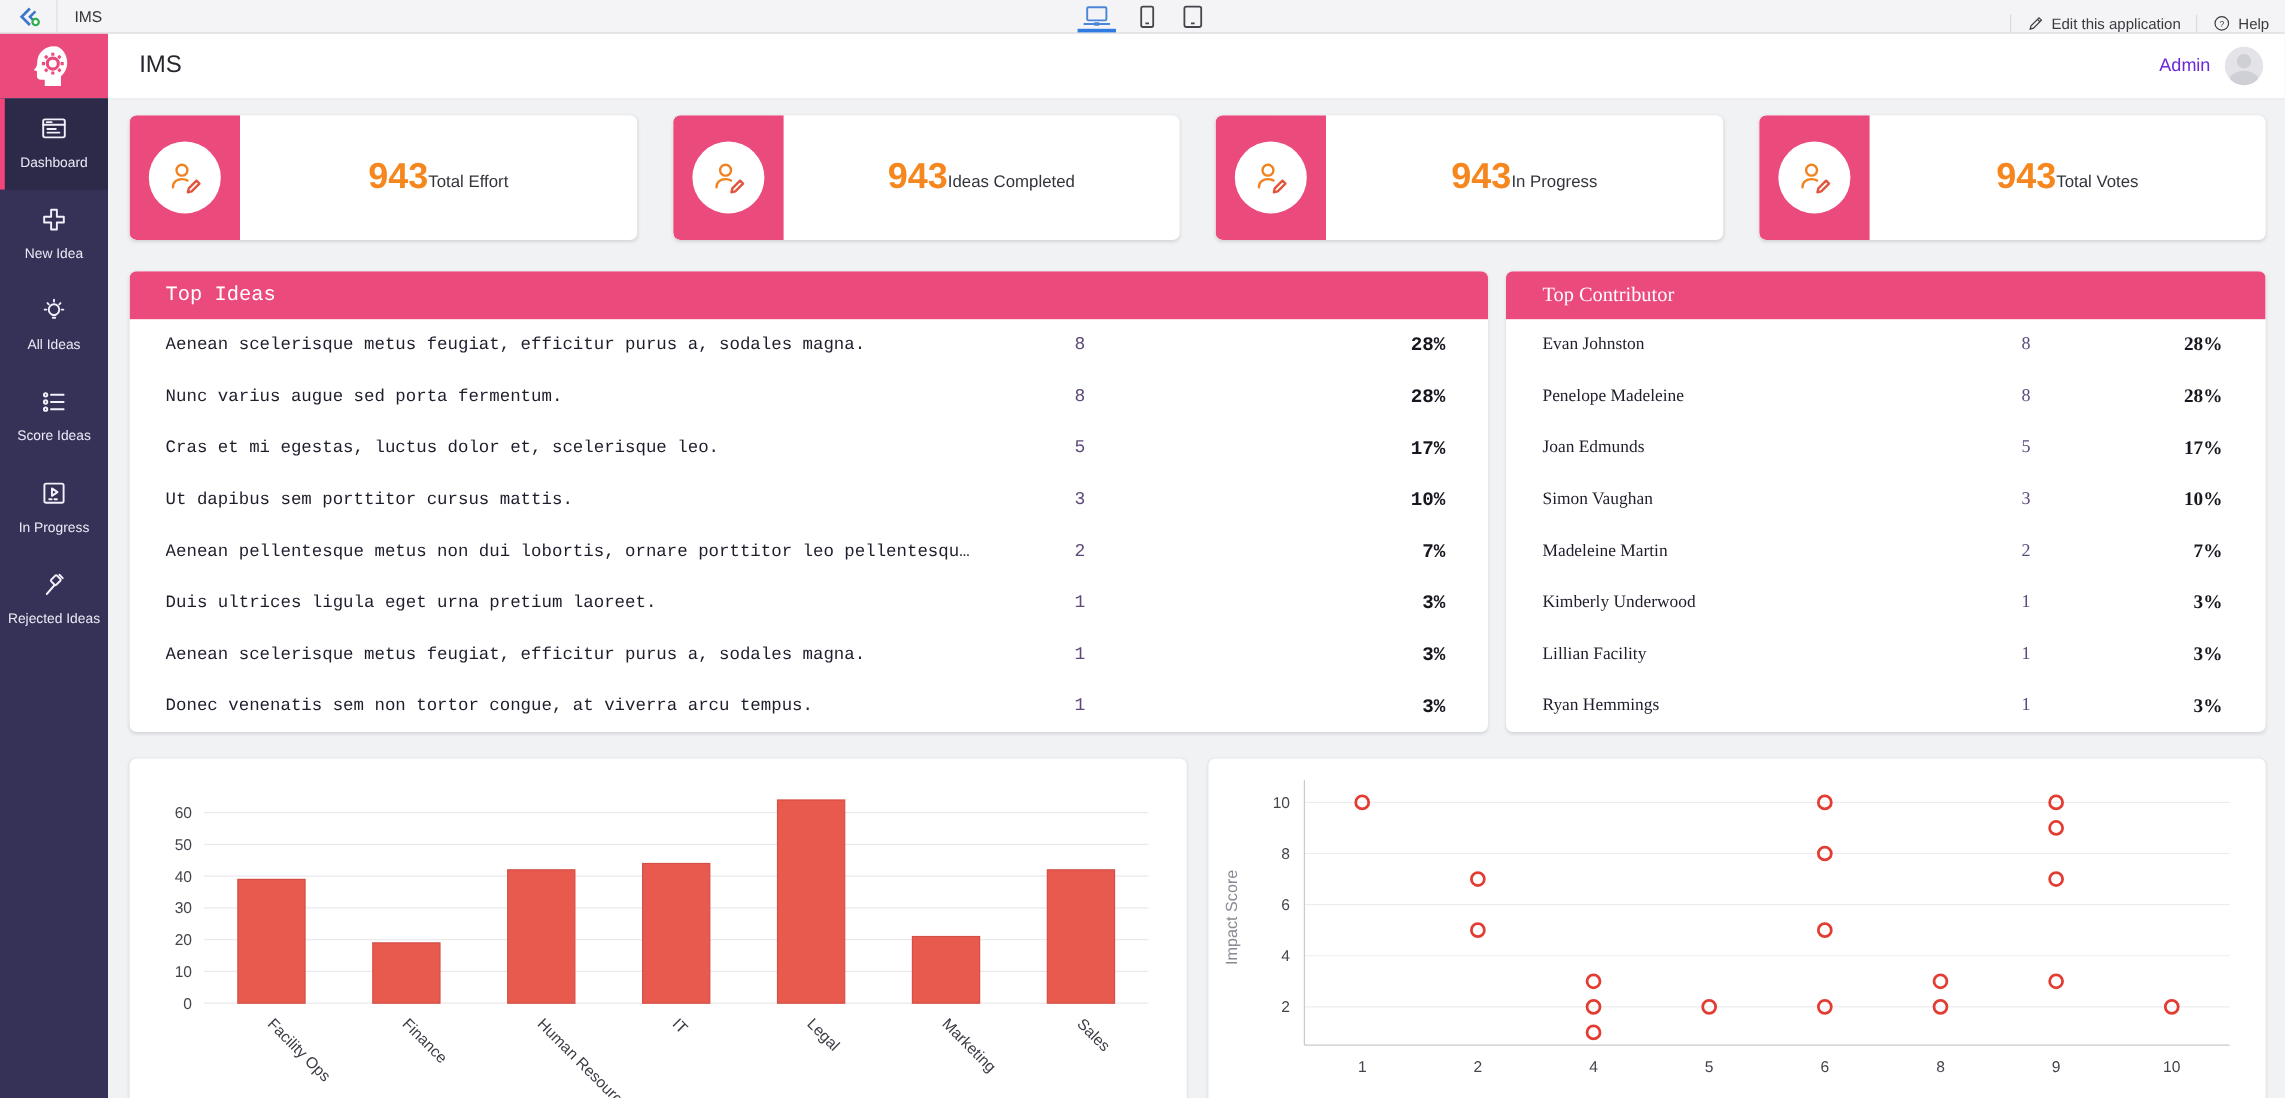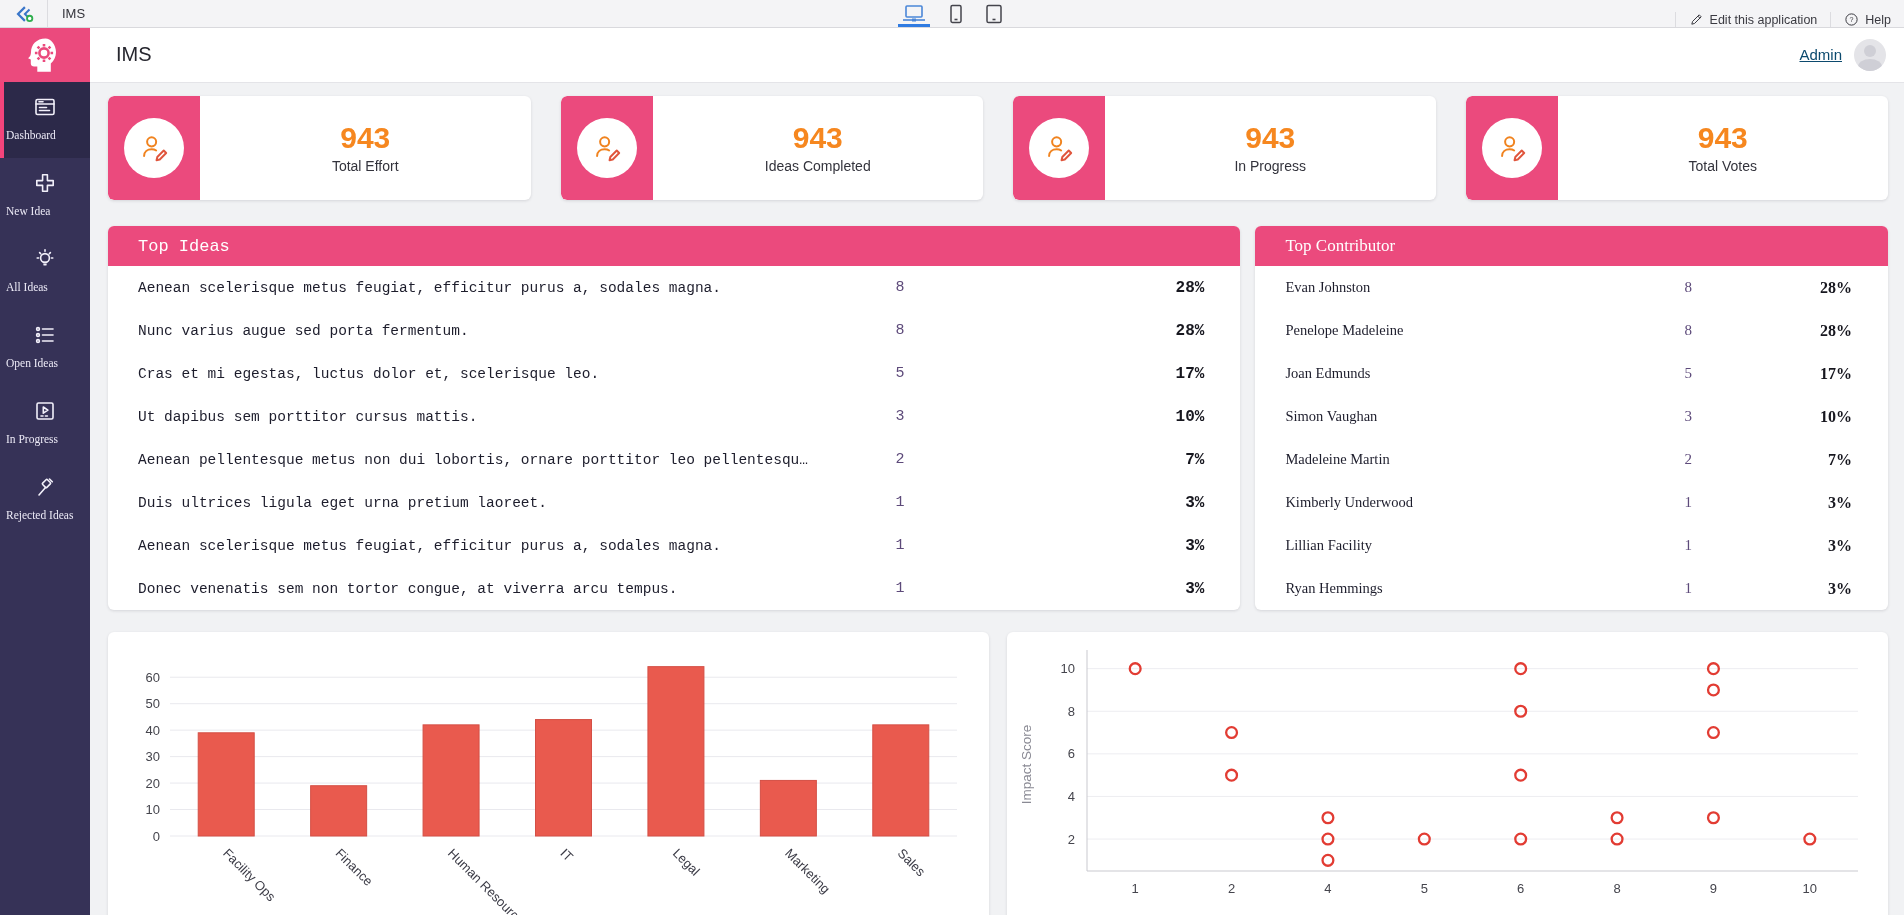--- a/index.html
+++ b/index.html
@@ -22,41 +22,41 @@
   .device.active::after{content:"";position:absolute;left:-3px;right:-3px;bottom:0;height:3px;background:#2f7be2;}
   .topbar-right{position:absolute;right:0;top:0;height:27px;display:flex;align-items:flex-end;}
   .tb-btn{display:flex;align-items:center;gap:6px;padding:0 13px;font-size:12.5px;color:#3a3a41;
     border-left:1px solid #dcdce0;cursor:pointer;white-space:nowrap;}
   
   .appheader{position:absolute;top:27px;left:0;right:0;height:55px;background:#fff;
     border-bottom:1px solid #e4e4e8;display:flex;align-items:center;z-index:20;}
   .brand{width:90px;height:55px;background:#eb4a7d;display:flex;align-items:center;justify-content:center;flex:0 0 90px;}
   .app-title{font-size:20px;color:#26262e;margin-left:26px;flex:1;}
   .header-right{display:flex;align-items:center;gap:12px;padding-right:18px;}
-  .admin-name{font-size:15px;color:#0c4a6e;text-decoration:underline;}
+  .admin-name{font-size:15px;color:#6d28d9;}
   .avatar{width:32px;height:32px;border-radius:50%;background:#e4e4e8;position:relative;overflow:hidden;cursor:pointer;}
   .avatar::before{content:"";position:absolute;left:10px;top:6px;width:12px;height:12px;border-radius:50%;background:#cfcfd6;}
   .avatar::after{content:"";position:absolute;left:4px;top:20px;width:24px;height:16px;border-radius:50%;background:#cfcfd6;}
   
   .sidebar{position:absolute;top:82px;left:0;bottom:0;width:90px;background:#363257;z-index:20;}
   .nav-item{height:76px;display:flex;flex-direction:column;align-items:center;justify-content:flex-start;
     padding-top:13px;box-sizing:border-box;cursor:pointer;position:relative;}
   .nav-item.active{background:#2c2949;}
   .nav-item.active::before{content:"";position:absolute;left:0;top:0;bottom:0;width:4px;background:#f3447b;}
-  .nav-label{font-size:11.5px;color:#eceaf6;margin-top:6px;line-height:1.15;width:78px;font-family:Liberation Serif, serif;}
+  .nav-label{font-size:11.5px;color:#eceaf6;margin-top:6px;text-align:center;line-height:1.15;width:78px;}
   
   .main{position:absolute;top:82px;left:90px;right:0;bottom:0;padding:14px 16px 0 18px;box-sizing:border-box;}
   .card{background:#fff;border-radius:6px;box-shadow:0 1px 3px rgba(40,40,60,.14);}
   
   .stats-row{display:flex;gap:30px;height:104px;}
   .stat-card{flex:1;display:flex;overflow:hidden;}
   .stat-ico{flex:0 0 92px;background:#eb4a7d;display:flex;align-items:center;justify-content:center;
     border-top-left-radius:6px;border-bottom-left-radius:6px;}
   .stat-circle{width:60px;height:60px;border-radius:50%;background:#fff;display:flex;align-items:center;justify-content:center;}
-  .stat-body{flex:1;display:flex;flex-direction:column;align-items:center;justify-content:center;}
+  .stat-body{flex:1;display:flex;flex-direction:row;align-items:center;justify-content:center;}
   .stat-value{font-size:30px;font-weight:600;color:#f6871f;line-height:1.05;}
   .stat-label{font-size:14px;color:#33333c;margin-top:5px;}
   
   .tables-row{display:flex;gap:15px;margin-top:26px;}
   .table-card{overflow:hidden;}
   .table-card.ideas{flex:1.79;font-family:Liberation Mono, monospace;}
   .table-card.contrib{flex:1;font-family:Liberation Serif, serif;}
   .table-head{height:40px;background:#eb4a7d;display:flex;align-items:center;padding-left:30px;
     color:#fff;font-size:17px;}
   .t-row{height:43px;display:flex;align-items:center;padding:0 36px 0 30px;}
@@ -182,21 +182,21 @@
       <span><svg width="24" height="24" viewBox="0 0 24 24">
           <g stroke="#f2f0fa" stroke-width="1.6" fill="none" stroke-linecap="round" stroke-linejoin="round">
       <circle cx="5" cy="6" r="1.4"></circle>
             <circle cx="5" cy="12" r="1.4"></circle>
             <circle cx="5" cy="18" r="1.4"></circle>
       <path d="M9.5 6 H20"></path>
             <path d="M9.5 12 H20"></path>
             <path d="M9.5 18 H20"></path>
           </g>
         </svg></span>
-    <span class="nav-label">Open Ideas</span>
+    <span class="nav-label">Score Ideas</span>
     </div>
     <div class="nav-item">
       <span><svg width="24" height="24" viewBox="0 0 24 24">
           <g stroke="#f2f0fa" stroke-width="1.6" fill="none" stroke-linecap="round" stroke-linejoin="round">
       <rect x="4" y="4" width="16" height="16" rx="1.5"></rect>
       <path d="M10.3 8 l4.6 3.1 -4.6 3.1 z"></path>
       <path d="M8 17 h8" stroke-dasharray="2 2.4"></path>
           </g>
         </svg></span>
     <span class="nav-label">In Progress</span>

